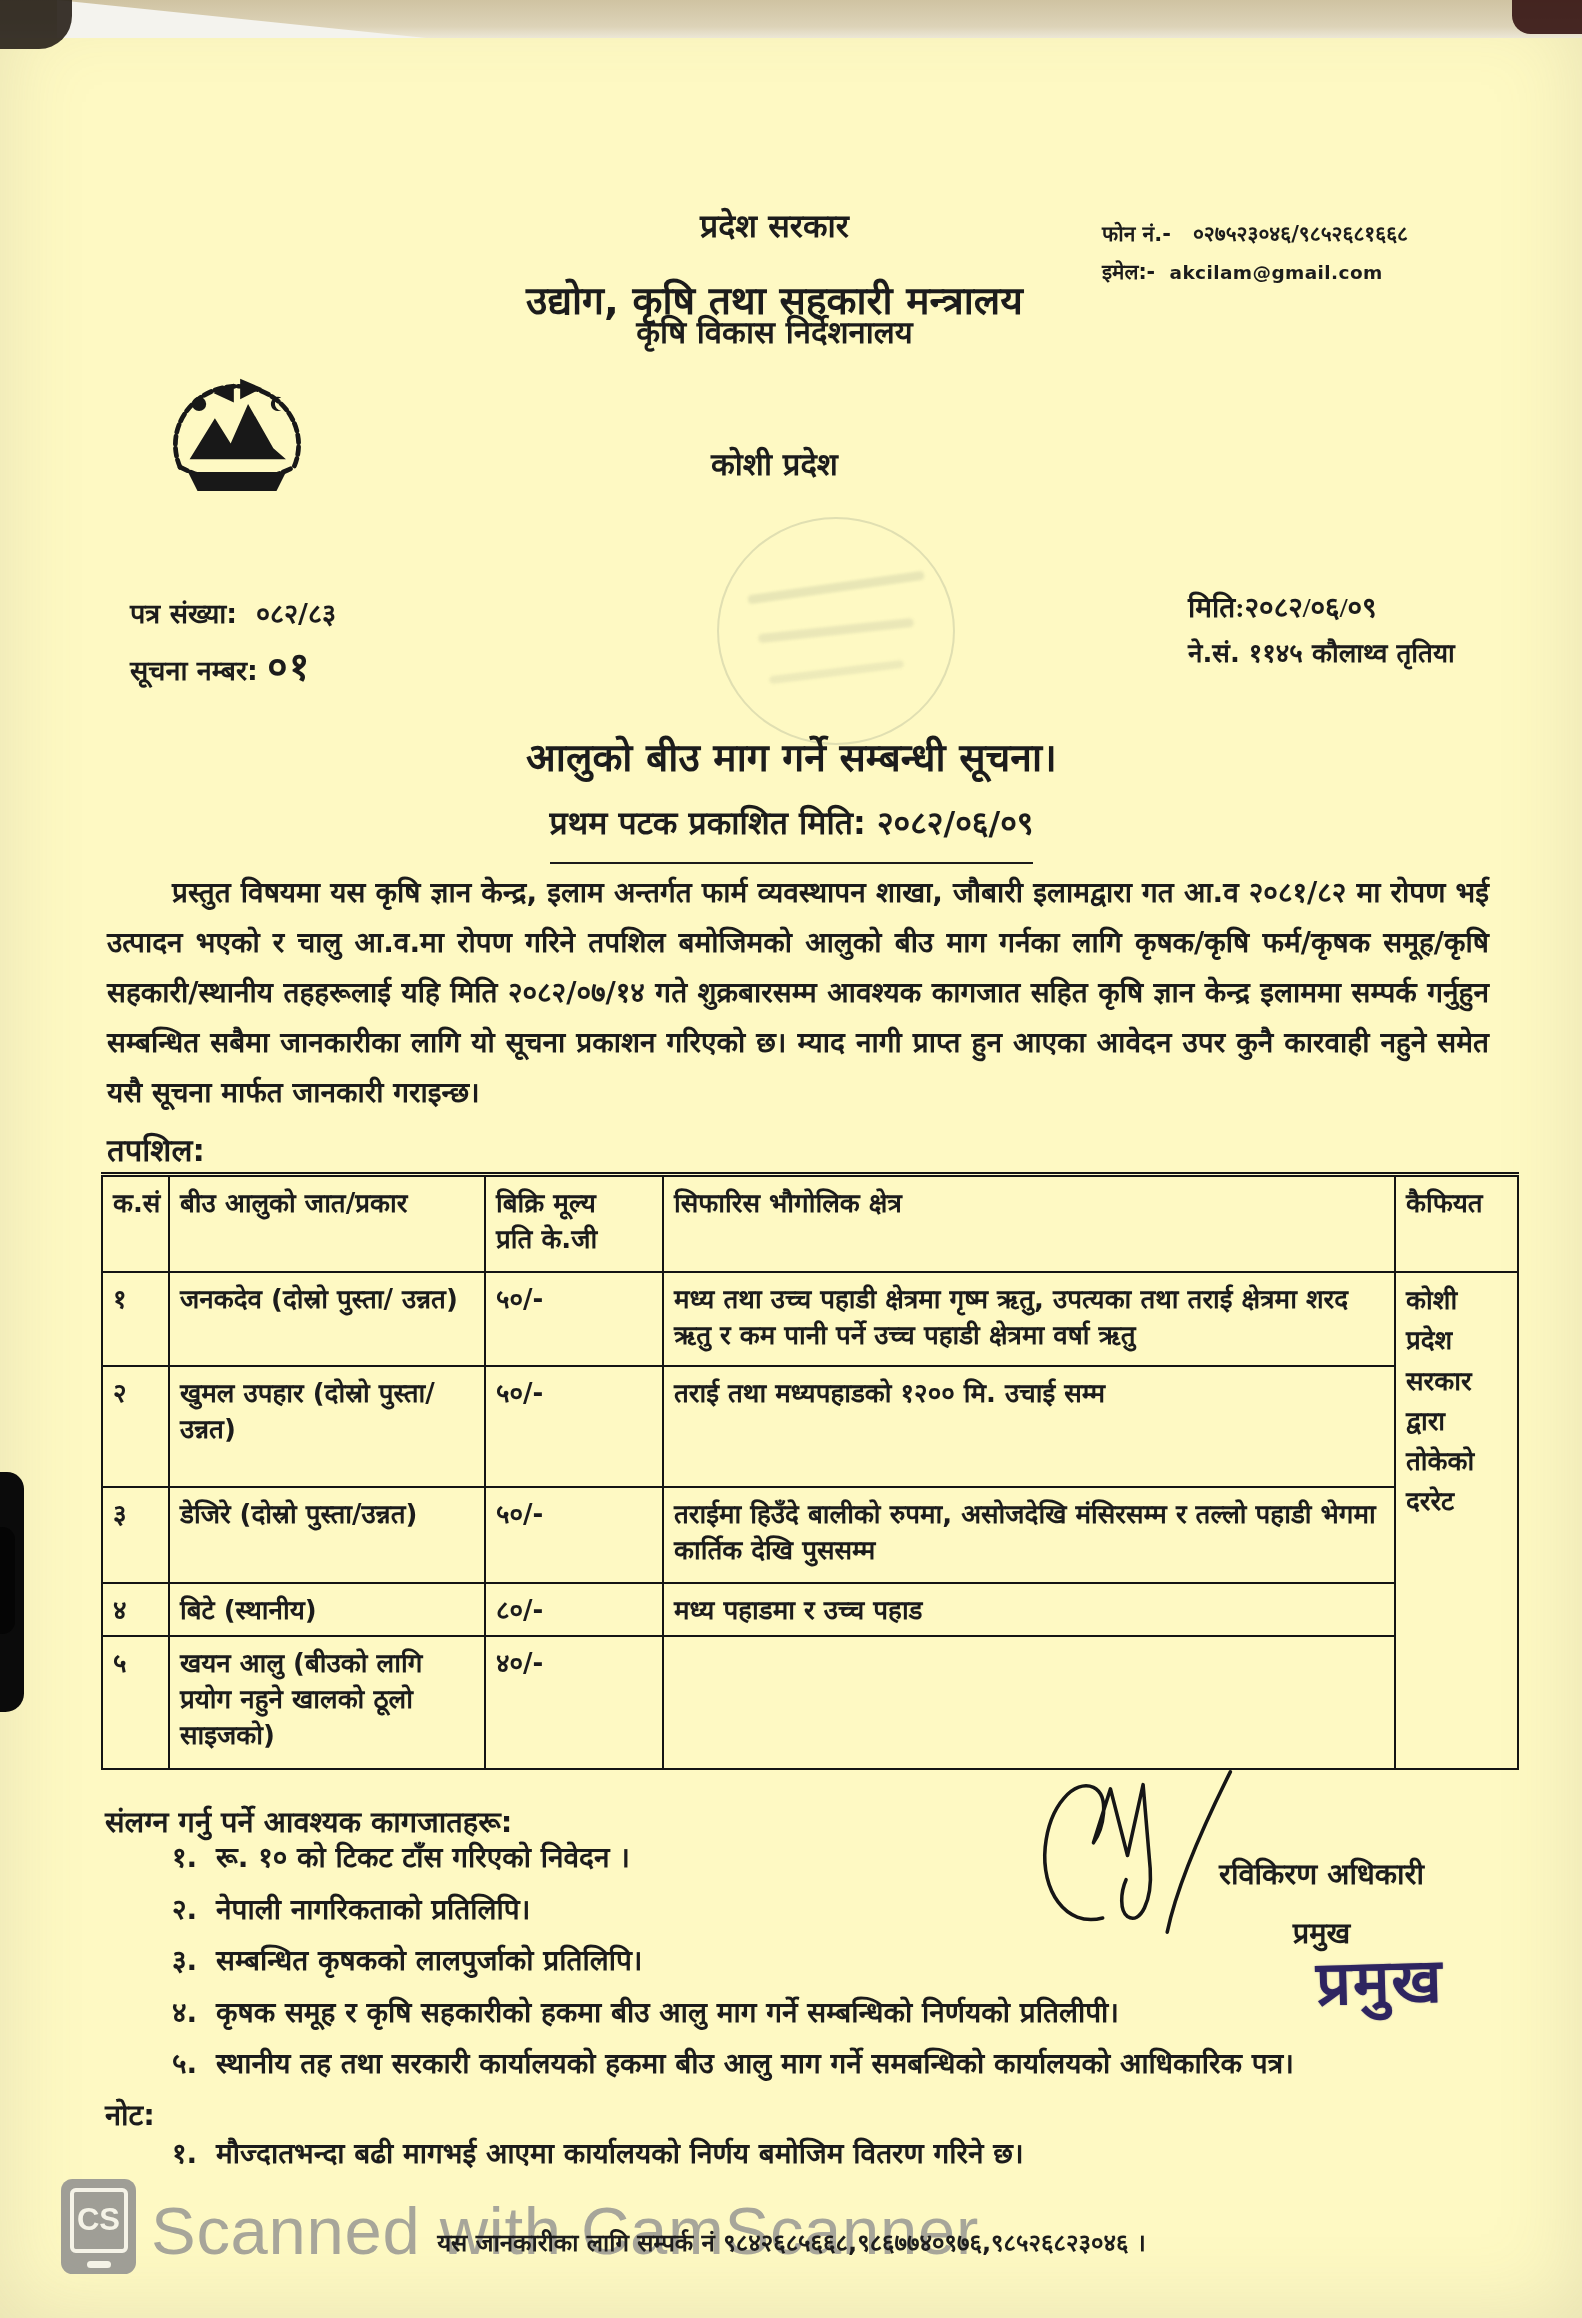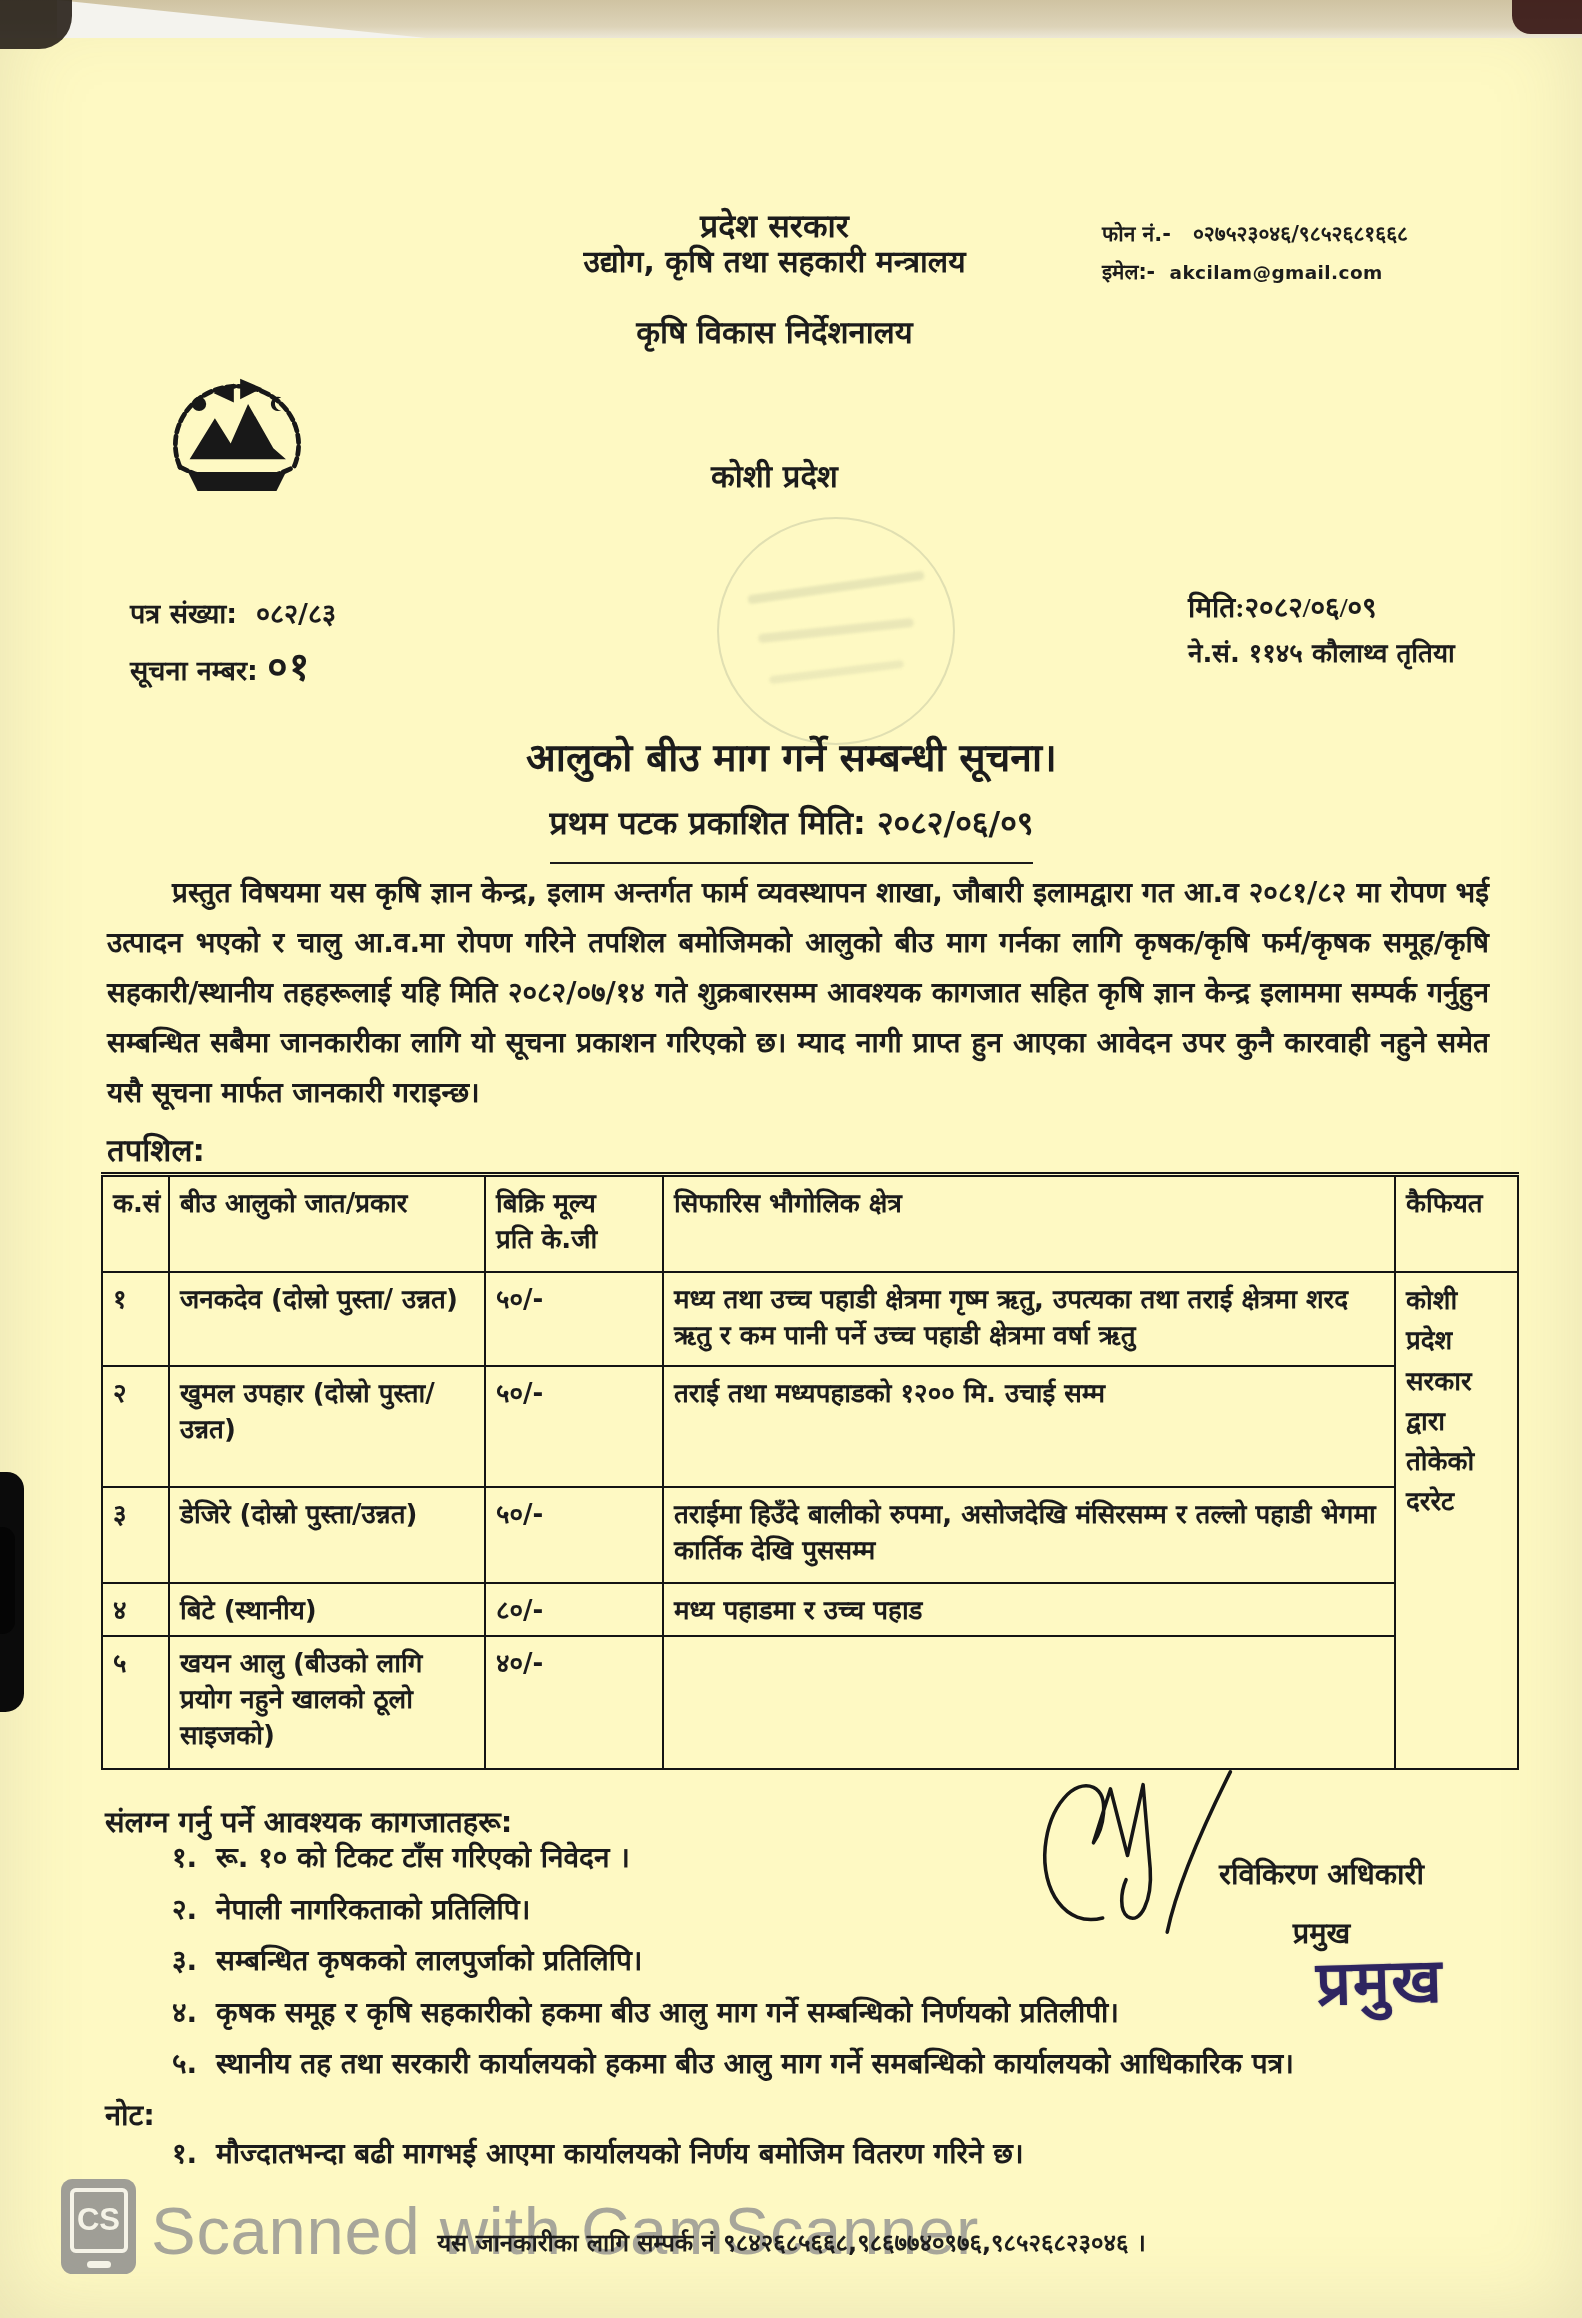--- a/index.html
+++ b/index.html
@@ -18,24 +18,24 @@
   .edge-blob{left:-5.7px;top:1472px;width:30px;height:240px;background:#0b0b0b;border-radius:0 17px 18.5px 0;}
   .edge-blob2{left:-5.7px;top:1527px;width:21px;height:107px;background:#050505;border-radius:0 12.8px 12.8px 0;}
   
   .ghost-stamp{left:717px;top:517px;width:234px;height:224px;border:2.1px solid rgba(105,122,112,.20);border-radius:50%;filter:blur(0.7px);}
   .ghost-stamp .in1{position:absolute;left:28px;top:64px;width:178px;height:8.5px;background:rgba(100,118,108,.14);transform:rotate(-8deg);border-radius:4.3px;filter:blur(1.4px);}
   .ghost-stamp .in2{position:absolute;left:39px;top:107px;width:156px;height:8.5px;background:rgba(100,118,108,.13);transform:rotate(-6deg);border-radius:4.3px;filter:blur(1.4px);}
   .ghost-stamp .in3{position:absolute;left:50px;top:149px;width:135px;height:7.8px;background:rgba(100,118,108,.11);transform:rotate(-7deg);border-radius:4.3px;filter:blur(1.4px);}
   
   .hdr{left:0;top:0;width:1549px;text-align:center;font-weight:700;}
   .h-gov{top:203px;font-size:32px;}
-  .h-min{top:240px;font-size:30px;}
+  .h-min{top:272px;font-size:39px;}
   .h-dir{top:310px;font-size:31px;}
   .h-off{top:359px;font-size:48px;letter-spacing:0.7px;}
-  .h-prov{top:442px;font-size:31px;margin-top:12px;}
+  .h-prov{top:442px;font-size:31px;}
   .h-addr{top:490px;font-size:30px;}
   .contact{left:1102px;font-weight:700;}
   .c-phone{top:207px;font-size:21px;margin-top:12px;}
   .c-email{top:257px;font-size:20.6px;}
   .c-email .lat{font-size:18.5px;letter-spacing:0.4px;}
   .meta-l{left:130px;font-weight:700;font-size:27px;}
   .meta-l1{top:594px;}
   .meta-l2{top:638px;}
   .notice-no{font-size:39px;letter-spacing:1.4px;}
   .meta-r{left:1188px;font-weight:700;}

